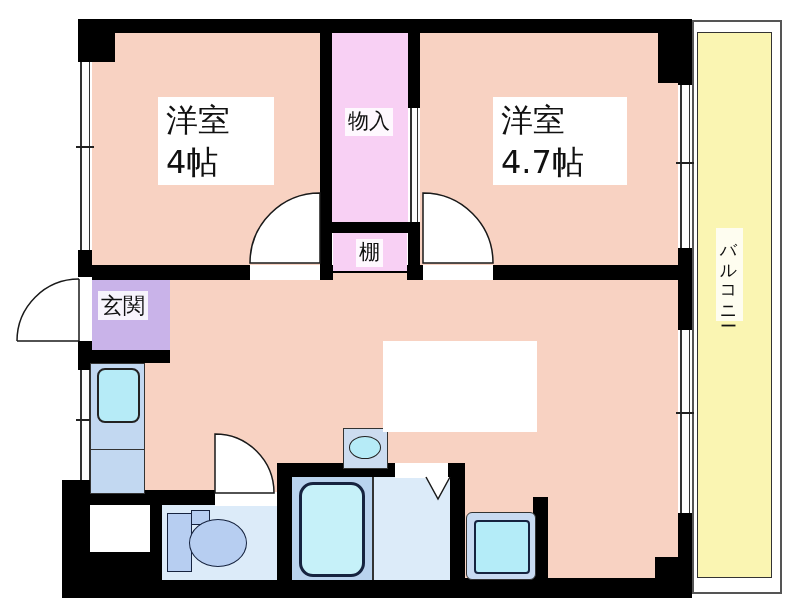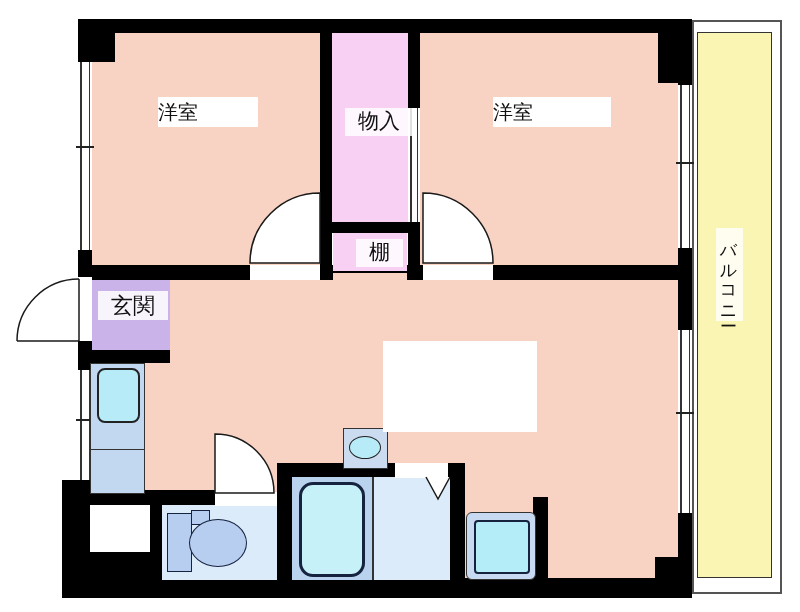--- a/index.html
+++ b/index.html
@@ -23,22 +23,22 @@
   .tub{background:#c6f1f9;border:3px solid #16233f;border-radius:14px;}
   .machine-out{background:#c8daf1;border:1.5px solid #333;border-radius:6px;}
   .machine-in{background:#b4ecf8;border:2px solid #16233f;border-radius:4px;}
   .basin-unit{background:#ccdcf0;border:1.5px solid #333;}
   .basin-oval{background:#b6ebf7;border:1.5px solid #222;border-radius:50%;}
   .window{position:absolute;background:#fff;}
   .window::before,.window::after{content:"";position:absolute;top:0;bottom:0;width:1.5px;background:#333;}
   .window::before{left:2px;} .window::after{right:2px;}
   .tick{position:absolute;background:#222;width:18px;height:2px;}
   .label{position:absolute;background:#fff;line-height:1.32;white-space:nowrap;}
-  .label.big{font-size:20px;padding:2px 0;}
-  .label.small{font-size:21px;background:rgba(255,255,255,.85);padding:0 13px;}
+  .label.big{font-size:32px;padding:2px 8px;}
+  .label.small{font-size:21px;background:rgba(255,255,255,.85);padding:0 3px;}
   .dk1{font-size:40px;letter-spacing:3px;line-height:1.05;}
   .dk2{font-size:34px;line-height:1.15;}
   .v{writing-mode:vertical-rl;font-size:17px;letter-spacing:2px;
      background:rgba(255,255,255,.8);padding:3px 2px;}
   svg{position:absolute;overflow:visible;}
 </style>
 </head>
 <body>
 
 <div id="plan">
@@ -129,23 +129,25 @@
   <div class="fill fixture" style="left:191px;top:510px;width:17px;height:13px;"></div>
   <div class="fill fixture" style="left:189px;top:519px;width:56px;height:46px;border-radius:50%;"></div>
   <div class="fill tub" style="left:299px;top:482px;width:60px;height:89px;"></div>
   <div class="fill basin-unit" style="left:343px;top:428px;width:43px;height:39px;"></div>
   <div class="fill basin-oval" style="left:349px;top:436px;width:30px;height:21px;"></div>
   <div class="fill machine-out" style="left:466px;top:512px;width:68px;height:66px;"></div>
   <div class="fill machine-in" style="left:474px;top:520px;width:52px;height:50px;"></div>
 
   <div class="label big" style="left:158px;top:97px;width:100px;">
     <div>洋室</div>
+    <div>4帖</div>
   </div>
   <div class="label big" style="left:493px;top:97px;width:118px;">
     <div>洋室</div>
+    <div>4.7帖</div>
   </div>
   <div class="label" style="left:383px;top:341px;width:142px;height:85px;padding:3px 6px;">
   </div>
   <div class="label small" style="left:345px;top:108px;">物入</div>
   <div class="label small" style="left:356px;top:239px;">棚</div>
   <div class="label small" style="left:98px;top:291px;font-size:22px;">玄関</div>
   <div class="abs v" style="left:716px;top:228px;">バルコニー</div>
 
 </div>
 

